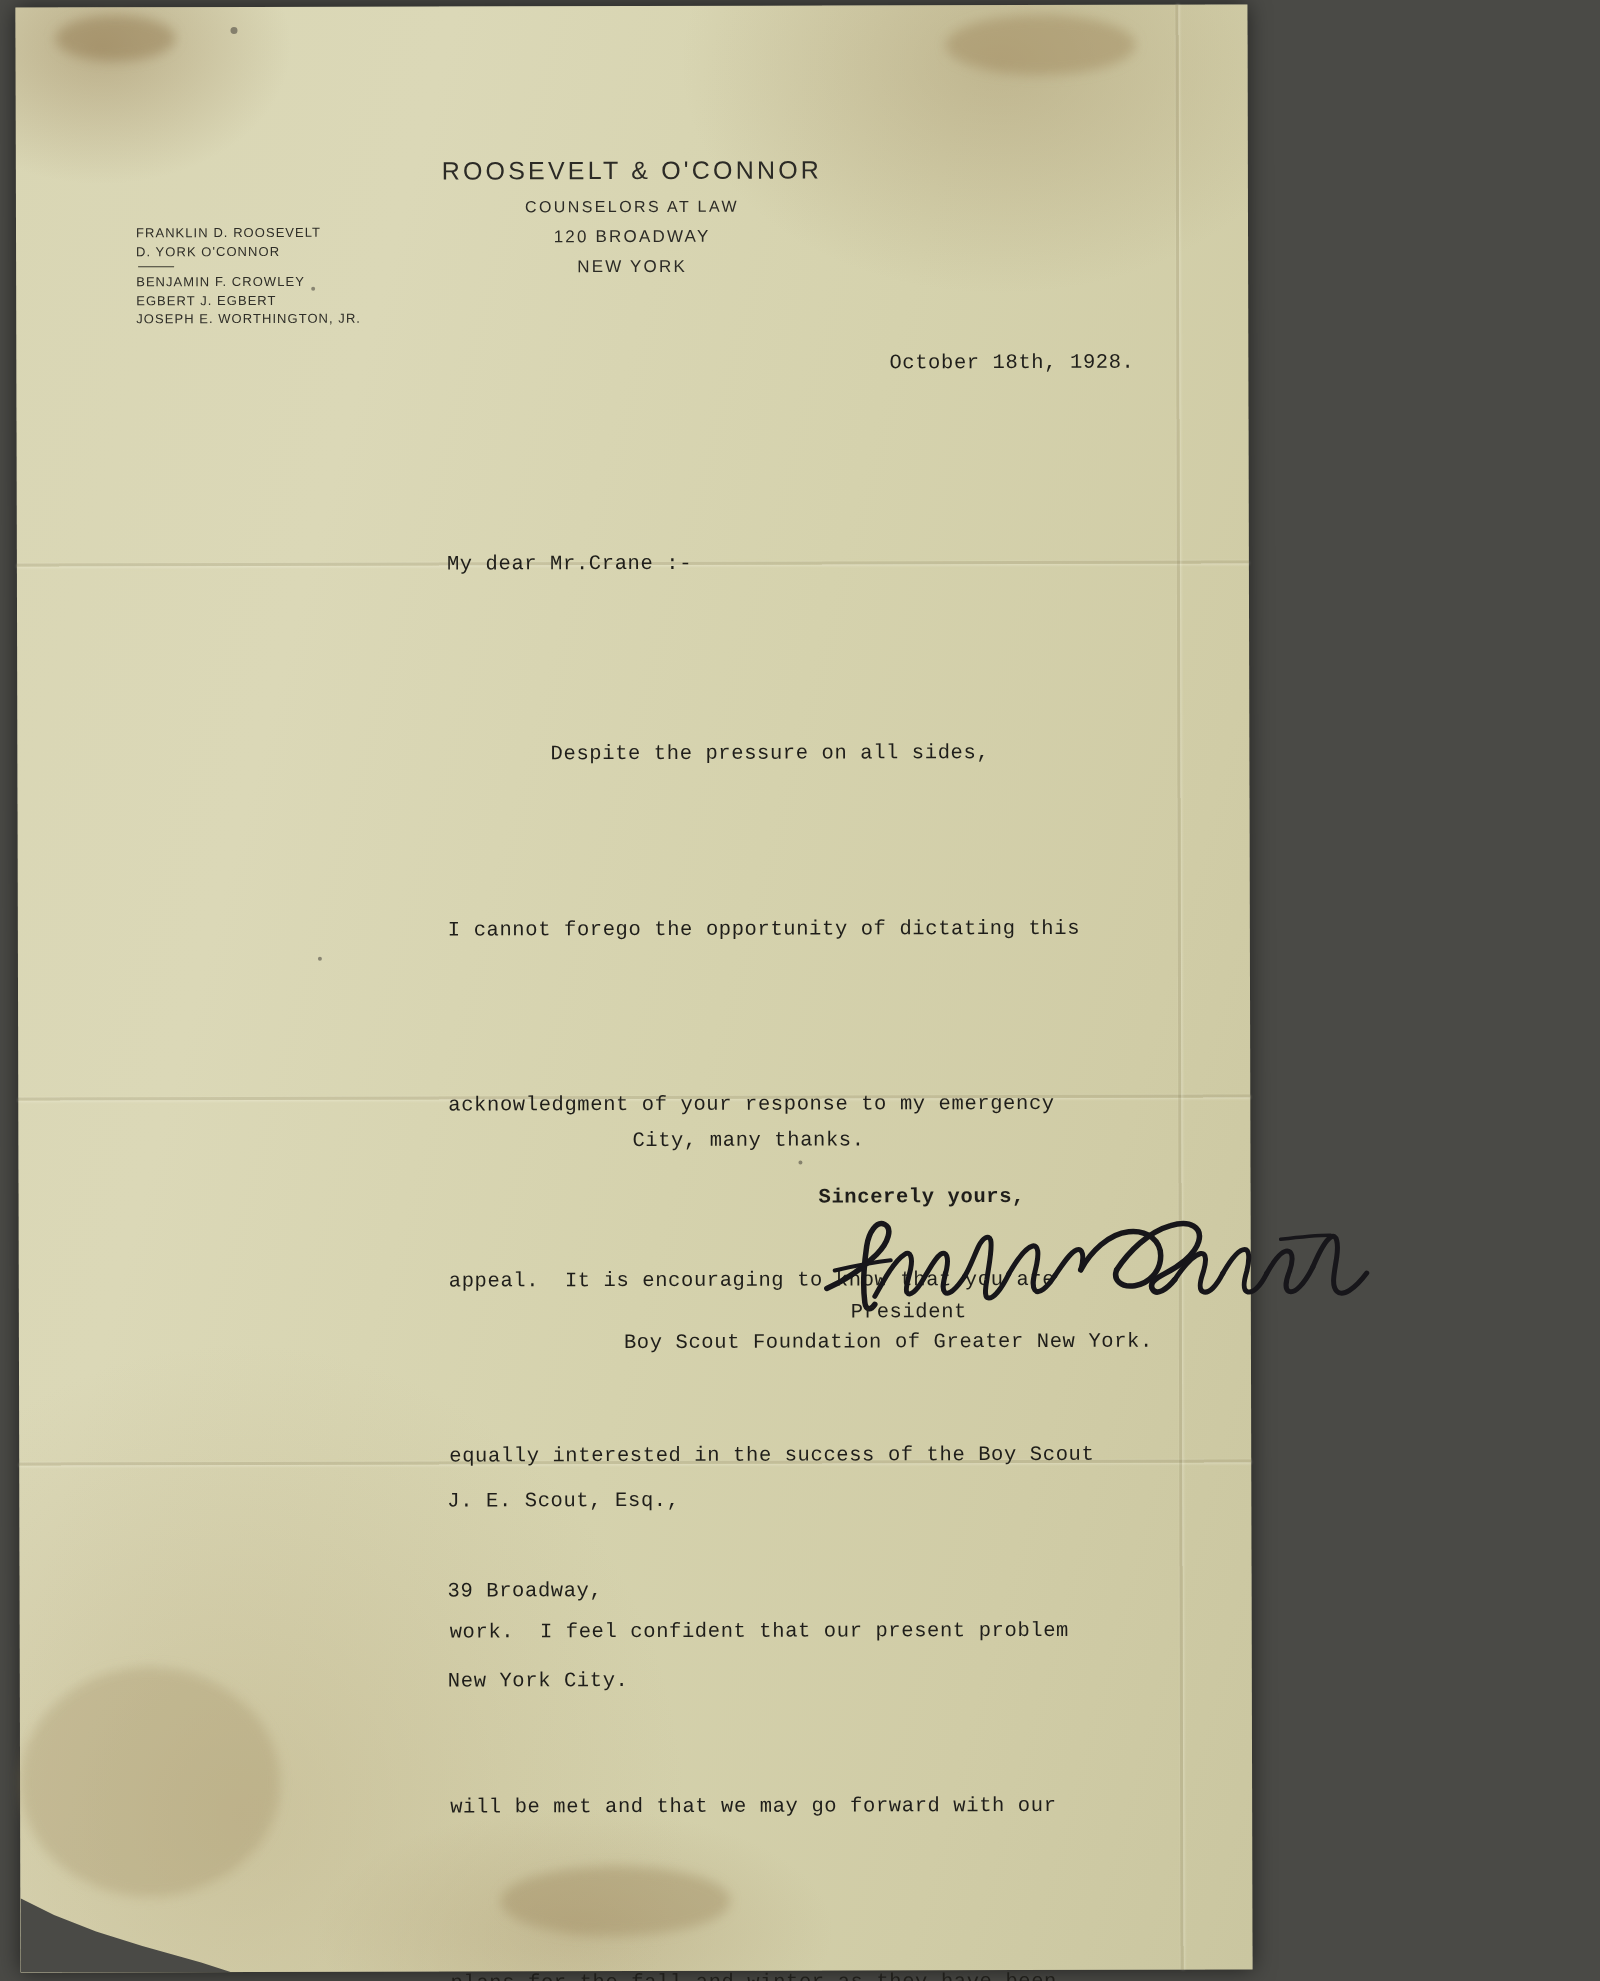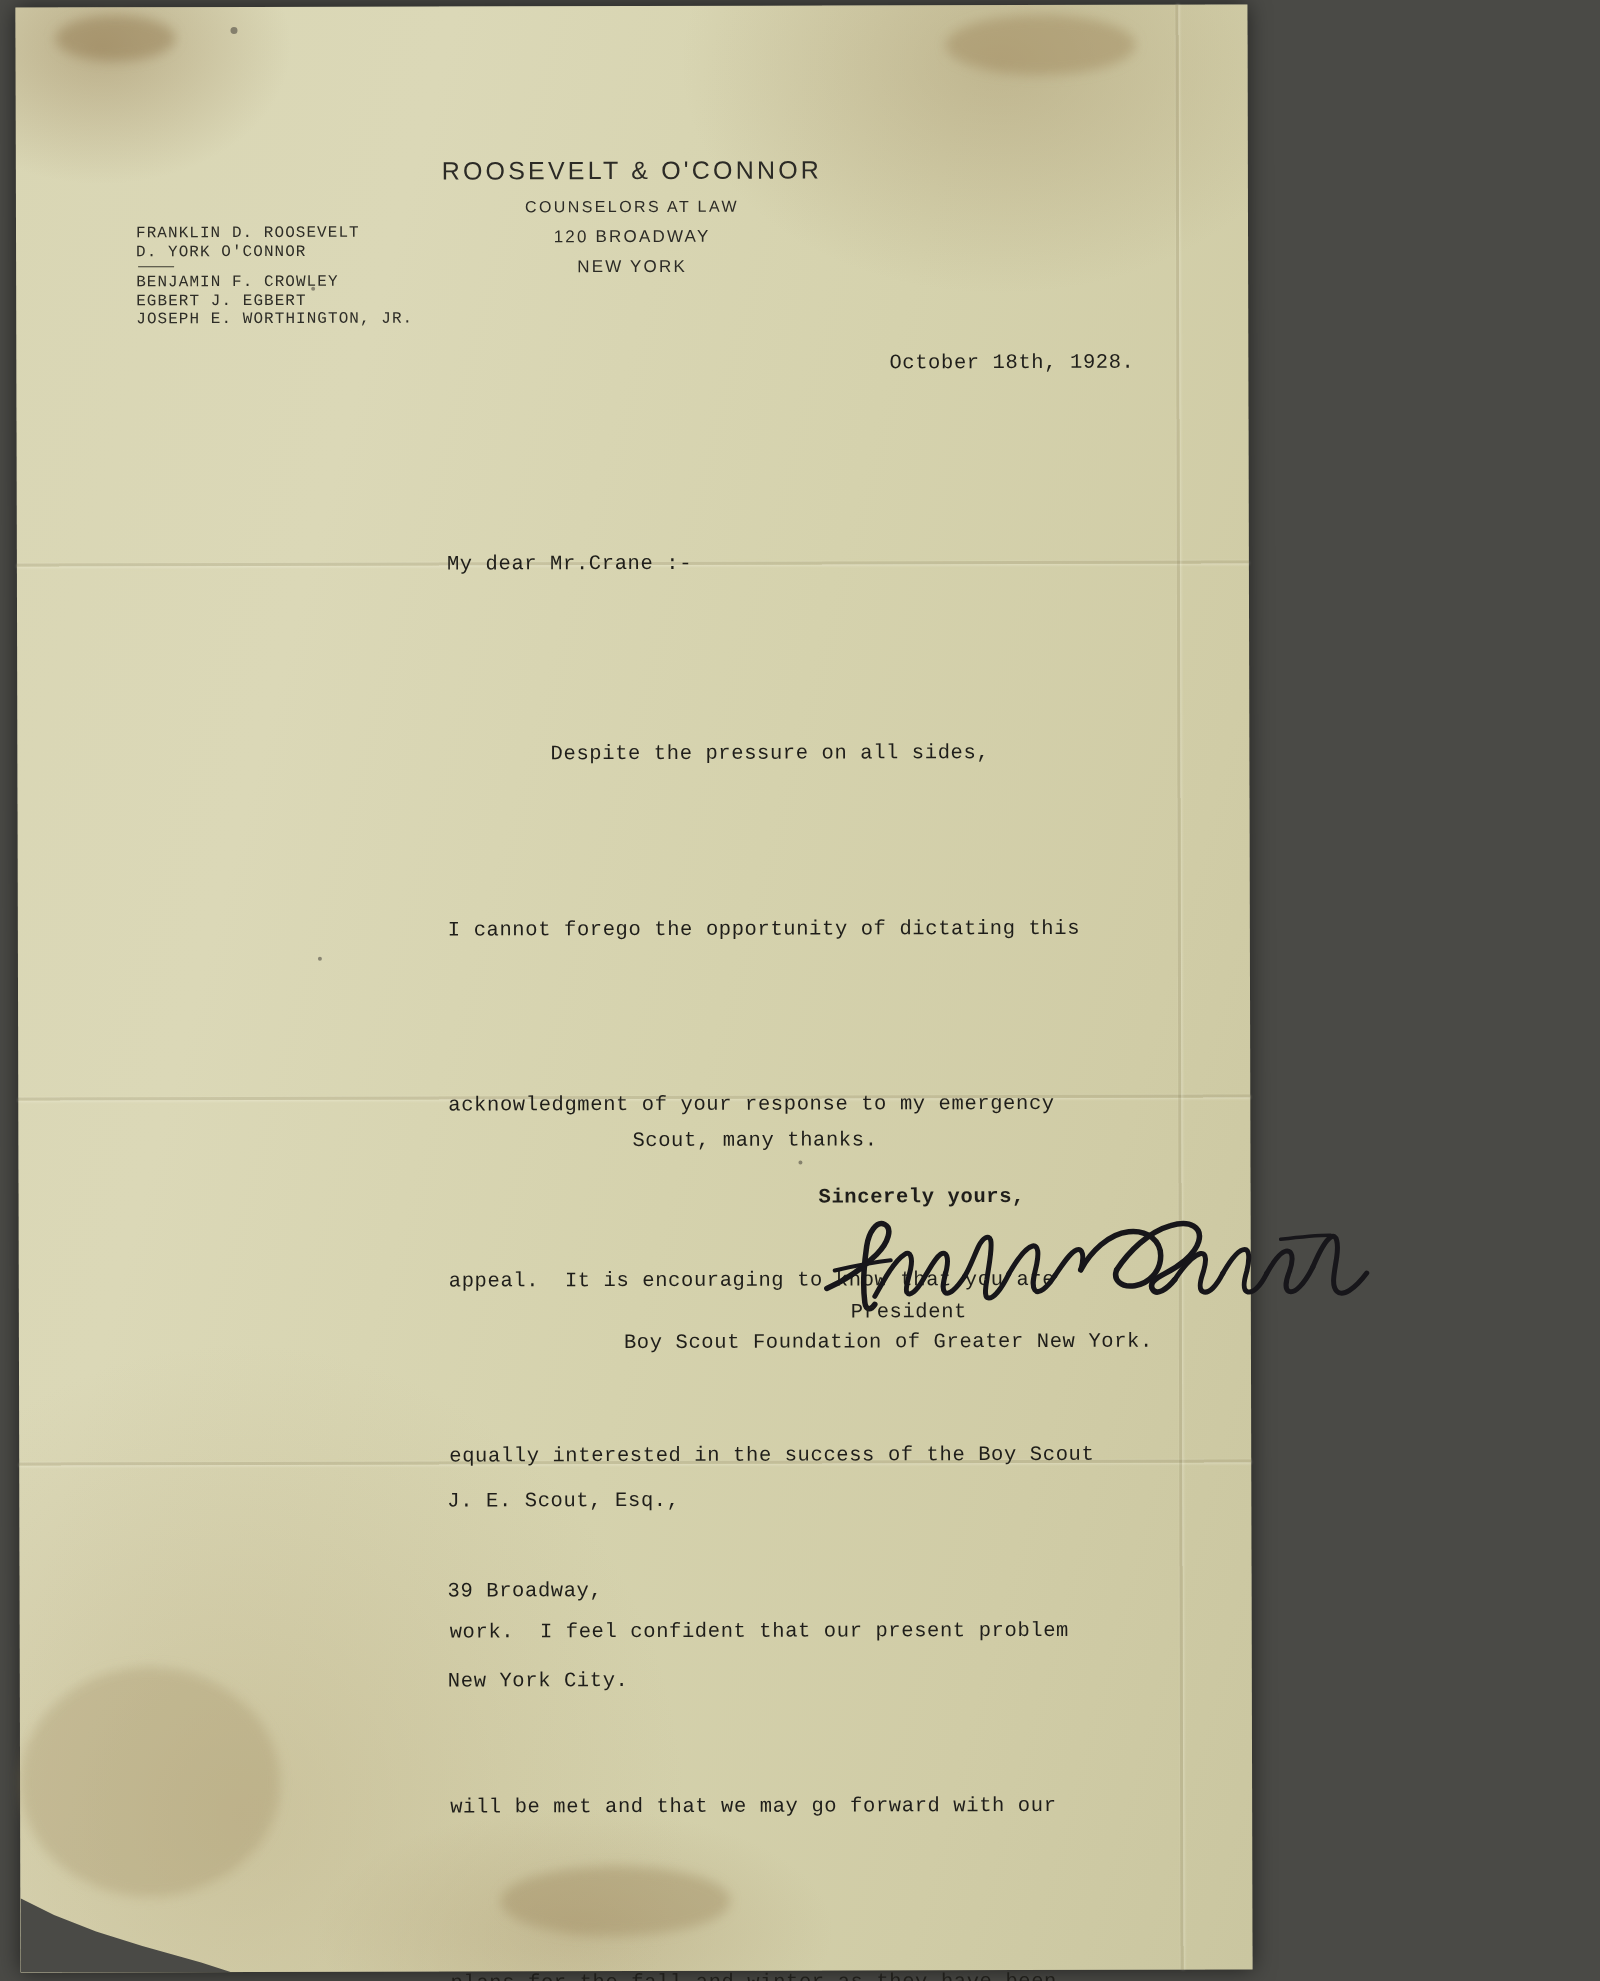--- a/index.html
+++ b/index.html
@@ -90,22 +90,22 @@
     font-size: 17px;
     letter-spacing: 2.2px;
   }
 
   
   #partners {
     position: absolute;
     left: 120px;
     top: 217px;
     color: #2e2d27;
-    font-family: Liberation Mono, monospace;
-    font-size: 16px;
+    font-family: Liberation Sans, sans-serif;
+    font-size: 13px;
     letter-spacing: 1.05px;
     line-height: 18.5px;
   }
   #partners .rule {
     width: 36px;
     height: 1px;
     background: #3a392f;
     margin: 5px 0 6px 2px;
   }
 
@@ -222,21 +222,21 @@
       <div>I cannot forego the opportunity of dictating this</div>
       <div>acknowledgment of your response to my emergency</div>
       <div>appeal.  It is encouraging to know that you are</div>
       <div>equally interested in the success of the Boy Scout</div>
       <div>work.  I feel confident that our present problem</div>
       <div>will be met and that we may go forward with our</div>
       <div>plans for the fall and winter as they have been</div>
       
     </div>
 
-    <div id="thanks" class="typed">Scout, many thanks.</div>
+    <div id="thanks" class="typed">City, many thanks.</div>
     <div id="closing" class="typed">Sincerely yours,</div>
 
     <svg id="signature" viewBox="0 0 560 110">
       <g fill="none" stroke="#17161a" stroke-linecap="round" stroke-linejoin="round">
         <path d="M8,78 C26,70 44,58 58,44 C70,32 74,18 66,14 C58,10 50,22 48,36 C45,56 44,76 46,92 C47,100 52,100 56,94" stroke-width="5.5"></path>
         <path d="M16,60 C34,56 54,52 72,50" stroke-width="4"></path>
         <path d="M56,86 C66,68 76,50 86,44 C92,40 94,48 92,58 C90,68 86,78 88,82 C91,87 98,80 104,70 C110,60 116,48 122,44 C128,40 130,48 128,58 C126,68 122,78 126,82 C130,86 138,78 146,66" stroke-width="5"></path>
         <path d="M146,66 C152,56 156,44 160,36 C164,28 170,24 172,30 C174,38 170,56 168,70 C166,82 166,88 170,88 C176,88 184,76 190,64" stroke-width="5"></path>
         <path d="M190,64 C198,50 206,38 214,36 C220,35 220,44 218,54 C216,64 212,74 216,80 C220,85 228,78 236,66" stroke-width="5"></path>
         <path d="M236,66 C244,54 252,42 258,40 C264,38 266,46 262,60" stroke-width="5"></path>

